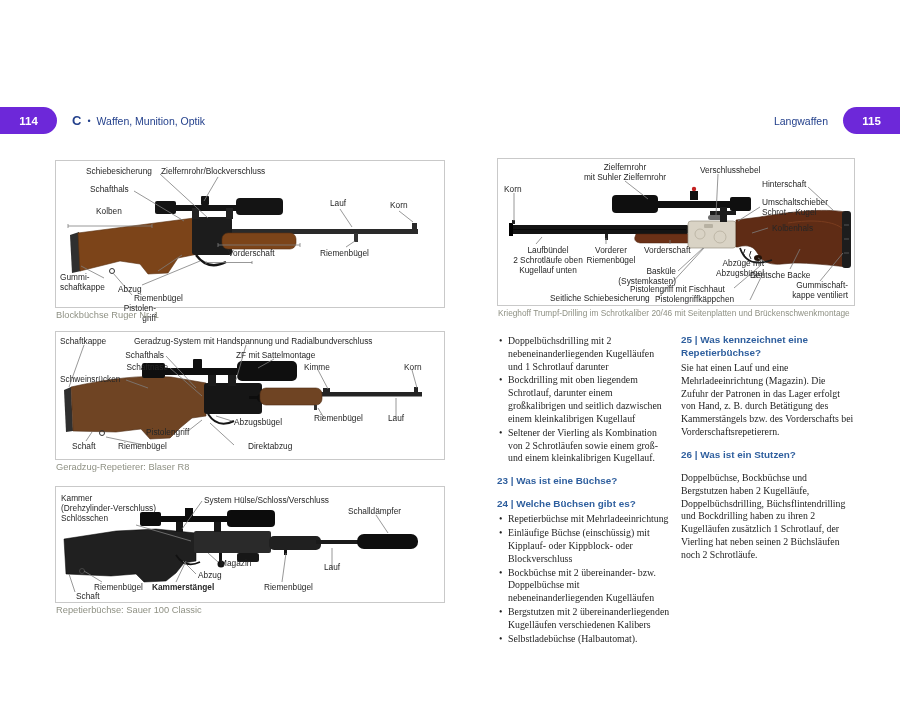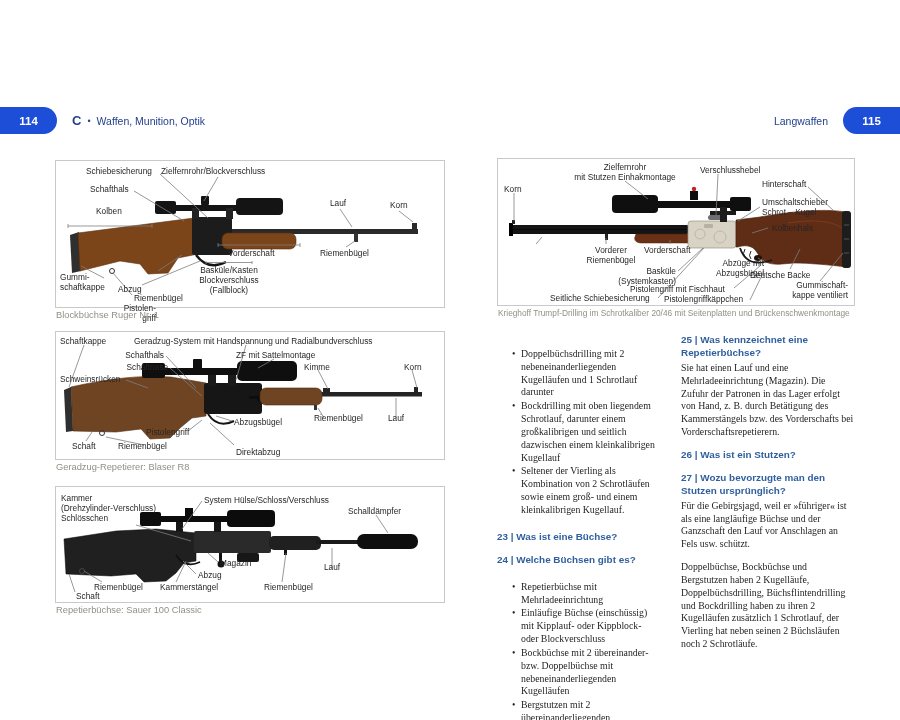--- a/index.html
+++ b/index.html
@@ -1,20 +1,20 @@
 <!DOCTYPE html>
 <html><head>
 <meta charset="utf-8">
 <style>
   html,body{margin:0;padding:0;background:#fff;}
   .page{position:relative;width:900px;height:720px;background:#ffffff;
         font-family:"Liberation Sans",sans-serif;overflow:hidden;}
 
   
-  .badge{position:absolute;top:107px;height:27px;width:57px;background:#1d4ed8;color:#fff;
+  .badge{position:absolute;top:107px;height:27px;width:57px;background:#6d28d9;color:#fff;
          font-size:11.5px;font-weight:bold;display:flex;align-items:center;justify-content:center;}
   .badge-left{left:0;border-radius:0 14px 14px 0;}
   .badge-right{right:0;border-radius:14px 0 0 14px;}
   .hdr{position:absolute;top:107px;height:27px;display:flex;align-items:center;color:#24418c;font-size:10.5px;}
   .hdr-left{left:72px;gap:6px;}
   .hdr-left .sec{font-weight:bold;font-size:13px;}
   .hdr-left .dot{font-size:9px;position:relative;top:0px;}
   .hdr-right{right:72px;}
 
   
@@ -25,21 +25,21 @@
   .lbl.c{text-align:center;}
   .lbl.r{text-align:right;}
   svg.art{position:absolute;left:0;top:0;}
   .leaders path{stroke:#7d7d7d;stroke-width:0.8;fill:none;}
 
   
   .qa-col{position:absolute;top:334px;width:174px;font-family:"Liberation Serif",serif;
           font-size:9.8px;color:#1e1e1e;line-height:1.31;}
   .qa-h{font-family:"Liberation Sans",sans-serif;font-weight:bold;font-size:9.9px;color:#2f5f9e;margin:0 0 2px;}
   .qa-a{margin:0;}
-  .blist{list-style:none;margin:14px;padding:0;}
+  .blist{list-style:none;margin:1px;padding:0;}
   .blist li{position:relative;padding-left:10px;margin:0 0 1px;}
   .blist li::before{content:"\2022";position:absolute;left:1px;top:0;}
   .qa-block{margin-top:10px;}
 </style>
 </head>
 <body>
 
 <div class="page">
 
   <div class="badge badge-left">114</div>
@@ -89,23 +89,20 @@
       </g>
     </svg>
     <span class="lbl" style="left:30px;top:6px;">Schiebesicherung</span>
     <span class="lbl" style="left:105px;top:6px;">Zielfernrohr/Blockverschluss</span>
     <span class="lbl" style="left:34px;top:24px;">Schafthals</span>
     <span class="lbl" style="left:40px;top:46px;">Kolben</span>
     <span class="lbl" style="left:274px;top:38px;">Lauf</span>
     <span class="lbl" style="left:334px;top:40px;">Korn</span>
     <span class="lbl" style="left:172px;top:88px;">Vorderschaft</span>
     <span class="lbl" style="left:264px;top:88px;">Riemenbügel</span>
-    <span class="lbl c" style="left:118px;top:105px;width:110px;">Basküle/Kasten
-Blockverschluss
-(Fallblock)</span>
     <span class="lbl" style="left:62px;top:124px;">Abzug</span>
     <span class="lbl r" style="left:46px;top:100px;width:54px;margin-top:43px;">Pistolen-
 griff</span>
     <span class="lbl" style="left:78px;top:133px;">Riemenbügel</span>
     <span class="lbl" style="left:4px;top:112px;">Gummi-
 schaftkappe</span>
   </div>
   <div class="figcap" style="left:56px;top:310px;">Blockbüchse Ruger Nr. 1</div>
 
   <div class="fig" id="fig2" style="left:55px;top:331px;width:388px;height:127px;">
@@ -153,21 +150,21 @@
     <span class="lbl" style="left:180px;top:19px;">ZF mit Sattelmontage</span>
     <span class="lbl r" style="left:48px;top:19px;width:60px;">Schafthals</span>
     <span class="lbl r" style="left:52px;top:31px;width:60px;">Schaftnase</span>
     <span class="lbl" style="left:4px;top:43px;">Schweinsrücken</span>
     <span class="lbl" style="left:248px;top:31px;">Kimme</span>
     <span class="lbl" style="left:348px;top:31px;">Korn</span>
     <span class="lbl" style="left:178px;top:86px;">Abzugsbügel</span>
     <span class="lbl" style="left:258px;top:82px;">Riemenbügel</span>
     <span class="lbl" style="left:332px;top:82px;">Lauf</span>
     <span class="lbl" style="left:90px;top:96px;">Pistolengriff</span>
-    <span class="lbl" style="left:180px;top:110px;margin-top:6px;">Direktabzug</span>
+    <span class="lbl" style="left:192px;top:110px;">Direktabzug</span>
     <span class="lbl" style="left:16px;top:110px;">Schaft</span>
     <span class="lbl" style="left:62px;top:110px;">Riemenbügel</span>
   </div>
   <div class="figcap" style="left:56px;top:462px;">Geradzug-Repetierer: Blaser R8</div>
 
   <div class="fig" id="fig3" style="left:55px;top:486px;width:388px;height:115px;">
     <svg class="art" width="388" height="115" viewBox="0 0 388 115">
       <g>
         <path d="M8,52 L60,44 L100,42 L140,46 L140,74 L128,76 L120,86 L110,94 L88,95 L80,87 L55,89 L10,87 Z" fill="#202020" stroke="#000" stroke-width="0.5"></path>
         <rect x="138" y="44" width="77" height="22" rx="2" fill="#2a2a2a"></rect>
@@ -202,21 +199,21 @@
     </svg>
     <span class="lbl" style="left:5px;top:7px;">Kammer
 (Drehzylinder-Verschluss)
 Schlösschen</span>
     <span class="lbl" style="left:148px;top:9px;">System Hülse/Schloss/Verschluss</span>
     <span class="lbl" style="left:292px;top:20px;">Schalldämpfer</span>
     <span class="lbl" style="left:164px;top:72px;">Magazin</span>
     <span class="lbl" style="left:142px;top:84px;">Abzug</span>
     <span class="lbl" style="left:268px;top:76px;">Lauf</span>
     <span class="lbl" style="left:38px;top:96px;">Riemenbügel</span>
-    <span class="lbl" style="left:104px;top:96px;">Kammerstängel</span>
+    <span class="lbl" style="left:96px;top:96px;font-weight:bold;">Kammerstängel</span>
     <span class="lbl" style="left:208px;top:96px;">Riemenbügel</span>
     <span class="lbl" style="left:20px;top:105px;">Schaft</span>
   </div>
   <div class="figcap" style="left:56px;top:605px;">Repetierbüchse: Sauer 100 Classic</div>
 
   <div class="fig" id="fig4" style="left:497px;top:158px;width:356px;height:146px;">
     <svg class="art" width="356" height="146" viewBox="0 0 356 146">
       <g>
         <rect x="12" y="66" width="178" height="9" rx="1" fill="#141414"></rect>
         <rect x="11" y="64" width="4" height="13" fill="#000"></rect>
@@ -260,36 +257,39 @@
           <path d="M268,104 L260,99"></path>
           <path d="M292,110 L302,90"></path>
         <path d="M236,129 L262,107"></path>
           <path d="M252,141 L266,112"></path>
           <path d="M322,122 L345,94"></path>
         <path d="M160,139 L206,89"></path>
       </g>
     </svg>
     <span class="lbl" style="left:6px;top:26px;">Korn</span>
     <span class="lbl c" style="left:62px;top:4px;width:130px;">Zielfernrohr
-mit Stutzen Einhakmontage</span>
+mit Suhler Zielfernrohr</span>
     <span class="lbl" style="left:202px;top:7px;">Verschlusshebel</span>
     <span class="lbl" style="left:264px;top:21px;">Hinterschaft</span>
     <span class="lbl" style="left:264px;top:39px;">Umschaltschieber
 Schrot – Kugel</span>
     <span class="lbl" style="left:274px;top:65px;">Kolbenhals</span>
+    <span class="lbl c" style="left:5px;top:87px;width:90px;">Laufbündel
+2 Schrotläufe oben
+Kugellauf unten</span>
     <span class="lbl c" style="left:78px;top:87px;width:70px;">Vorderer
 Riemenbügel</span>
     <span class="lbl" style="left:146px;top:87px;">Vorderschaft</span>
     <span class="lbl r" style="left:98px;top:108px;width:80px;">Basküle
 (Systemkasten)</span>
     <span class="lbl r" style="left:190px;top:100px;width:76px;">Abzüge mit
 Abzugsbügel</span>
     <span class="lbl" style="left:252px;top:112px;">Deutsche Backe</span>
     <span class="lbl" style="left:132px;top:126px;">Pistolengriff mit Fischhaut</span>
-    <span class="lbl" style="left:166px;top:136px;text-align:center;">Pistolengriffkäppchen</span>
+    <span class="lbl" style="left:157px;top:136px;text-align:center;">Pistolengriffkäppchen</span>
     <span class="lbl r" style="left:272px;top:122px;width:78px;">Gummischaft-
 kappe ventiliert</span>
     <span class="lbl" style="left:52px;top:135px;">Seitliche Schiebesicherung</span>
   </div>
   <div class="figcap small" style="left:498px;top:308px;">Krieghoff Trumpf-Drilling im Schrotkaliber 20/46 mit Seitenplatten und Brückenschwenkmontage</div>
 
   <div class="qa-col" style="left:497px;">
     <ul class="blist">
       <li>Doppelbüchsdrilling mit 2 nebeneinanderliegenden Kugelläufen und 1 Schrotlauf darunter</li>
       <li>Bockdrilling mit oben liegendem Schrotlauf, darunter einem großkalibrigen und seitlich dazwischen einem kleinkalibrigen Kugellauf</li>
@@ -312,21 +312,17 @@
 
   <div class="qa-col" style="left:681px;">
     <div>
       <div class="qa-h">25 | Was kennzeichnet eine Repetierbüchse?</div>
       <p class="qa-a">Sie hat einen Lauf und eine Mehrladeeinrichtung (Magazin). Die Zufuhr der Patronen in das Lager erfolgt von Hand, z. B. durch Betätigung des Kammerstängels bzw. des Vorderschafts bei Vorderschaftsrepetierern.</p>
     </div>
     <div class="qa-block">
       <div class="qa-h">26 | Was ist ein Stutzen?</div>
     </div>
     <div class="qa-block">
-      <div class="qa-h">27 | Wozu bevorzugte man den Stutzen ursprünglich?</div>
-      <p class="qa-a">Für die Gebirgsjagd, weil er »führiger« ist als eine langläufige Büchse und der Ganzschaft den Lauf vor Anschlagen an Fels usw. schützt.</p>
-    </div>
-    <div class="qa-block">
       <p class="qa-a">Doppelbüchse, Bockbüchse und Bergstutzen haben 2 Kugelläufe, Doppelbüchsdrilling, Büchsflintendrilling und Bockdrilling haben zu ihren 2 Kugelläufen zusätzlich 1 Schrotlauf, der Vierling hat neben seinen 2 Büchsläufen noch 2 Schrotläufe.</p>
     </div>
   </div>
 
 </div>
 
 </body></html>

